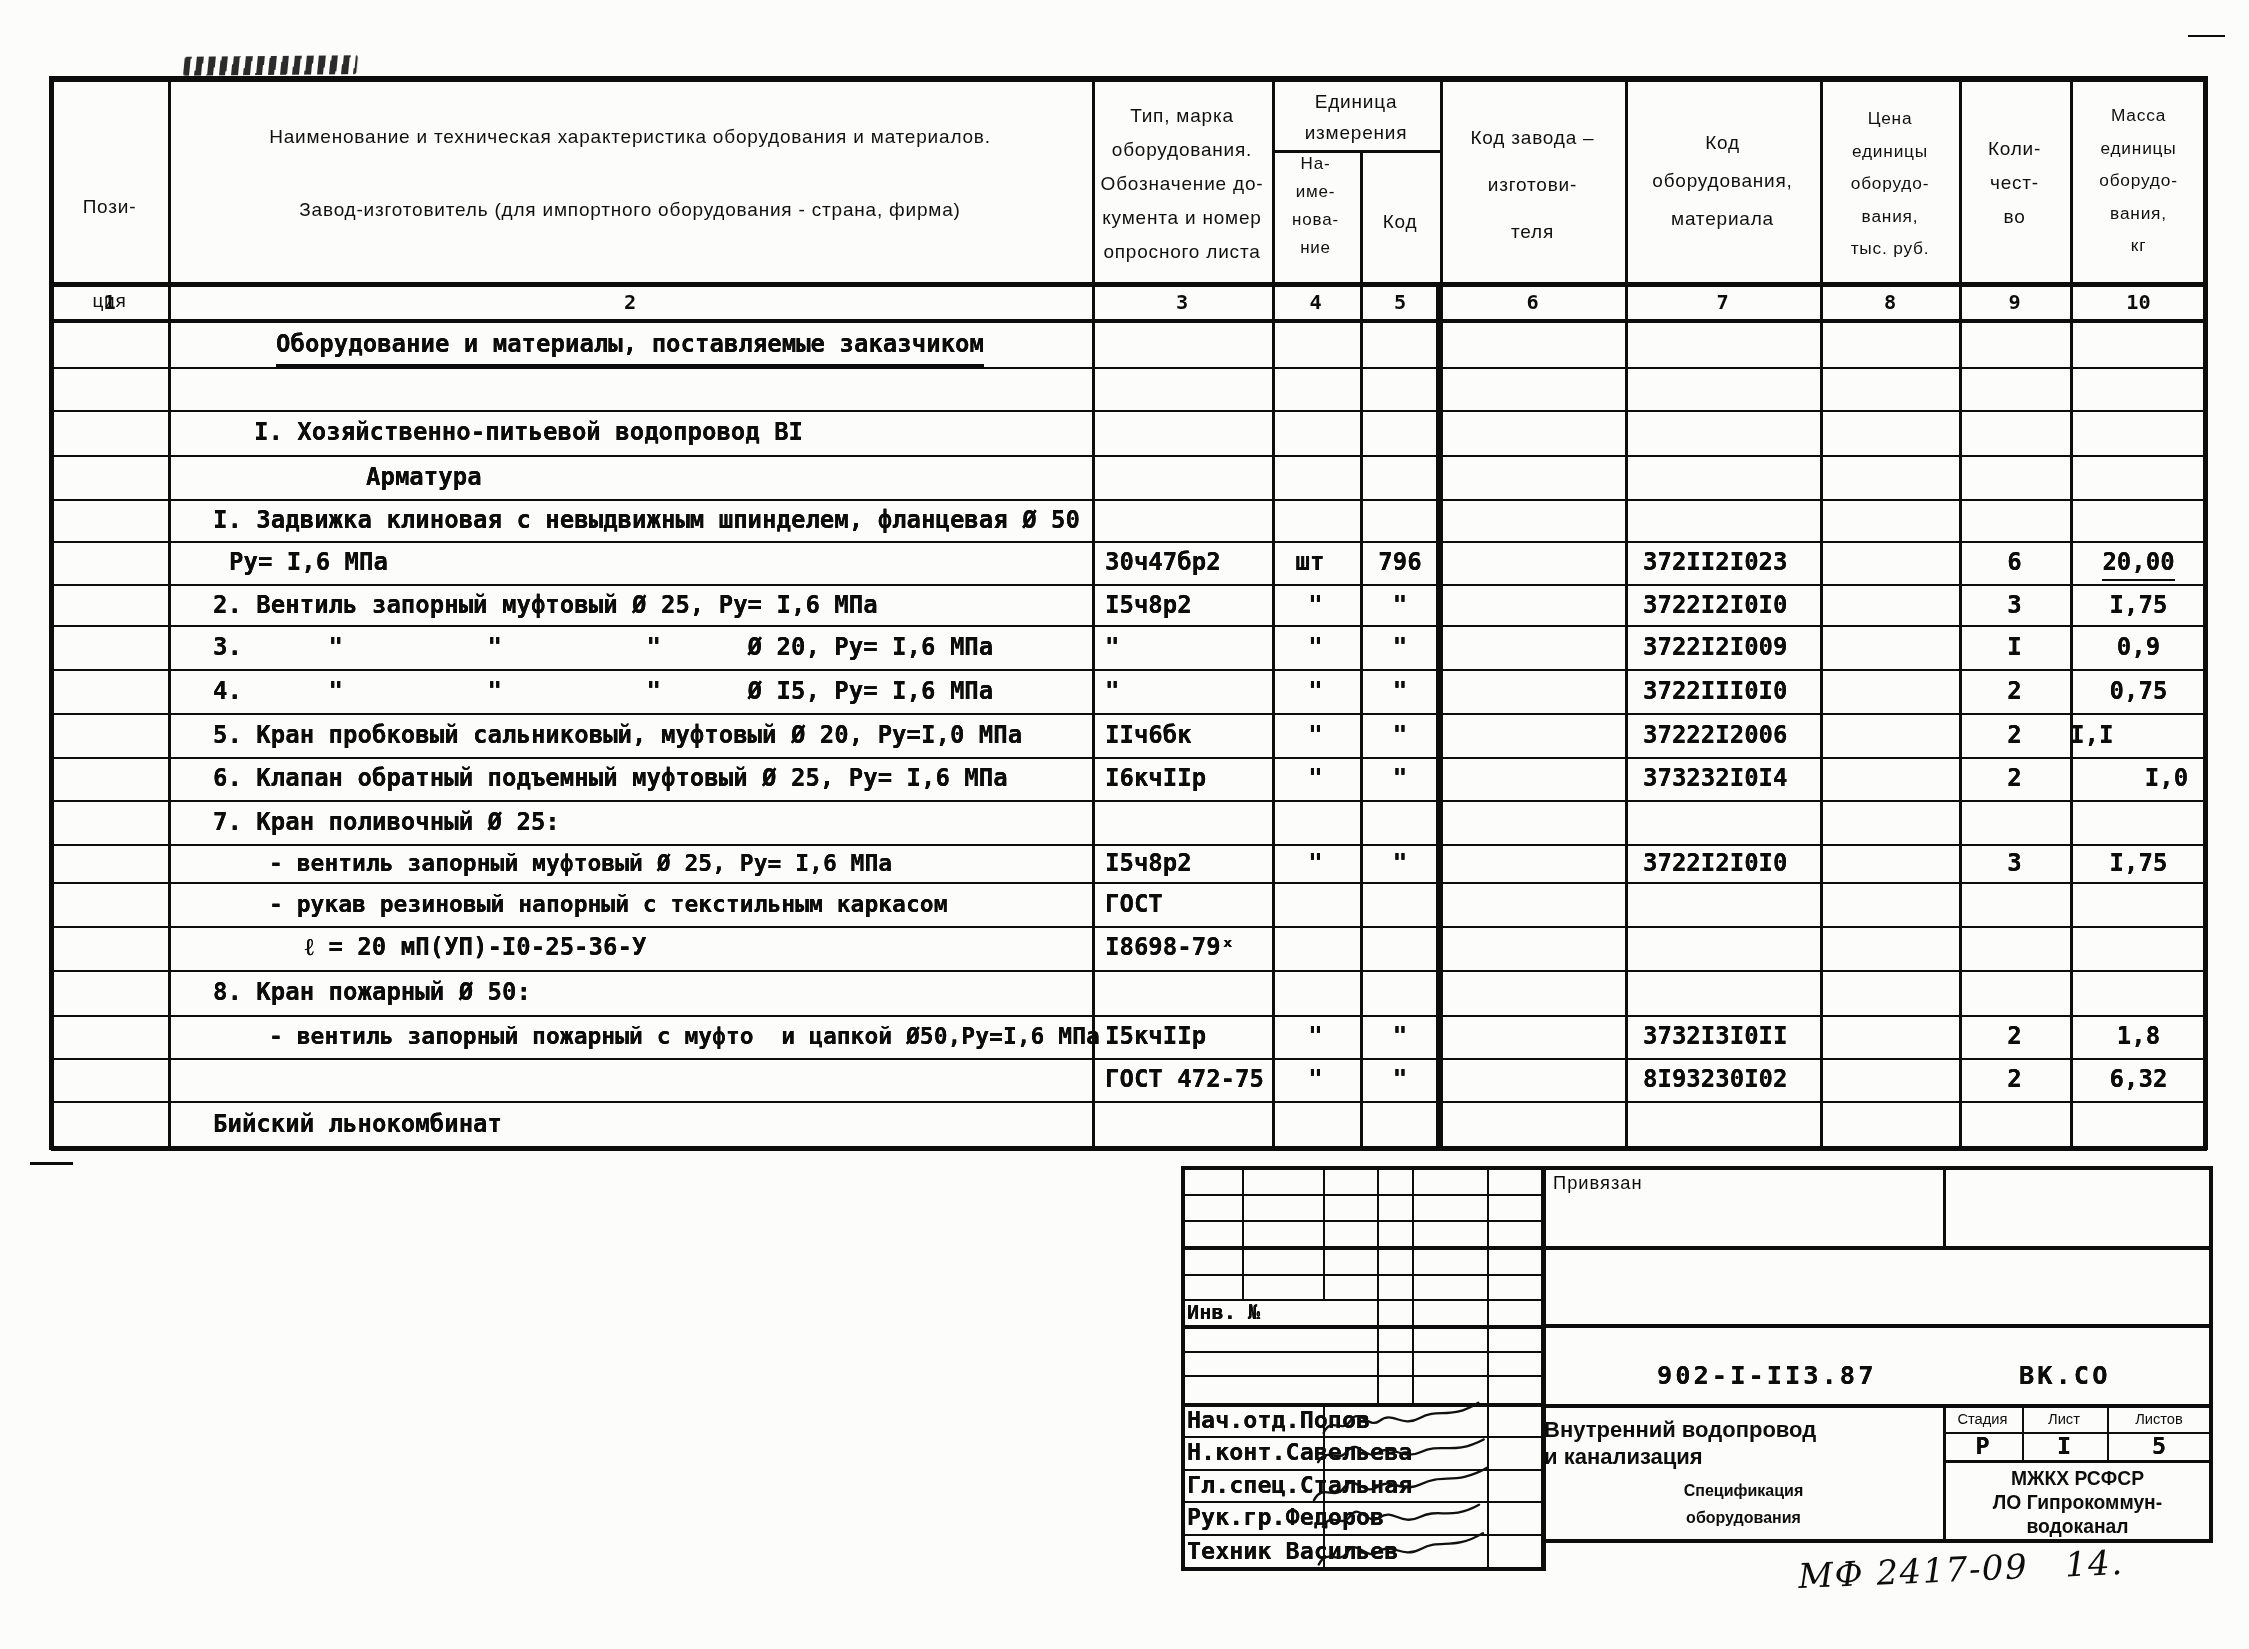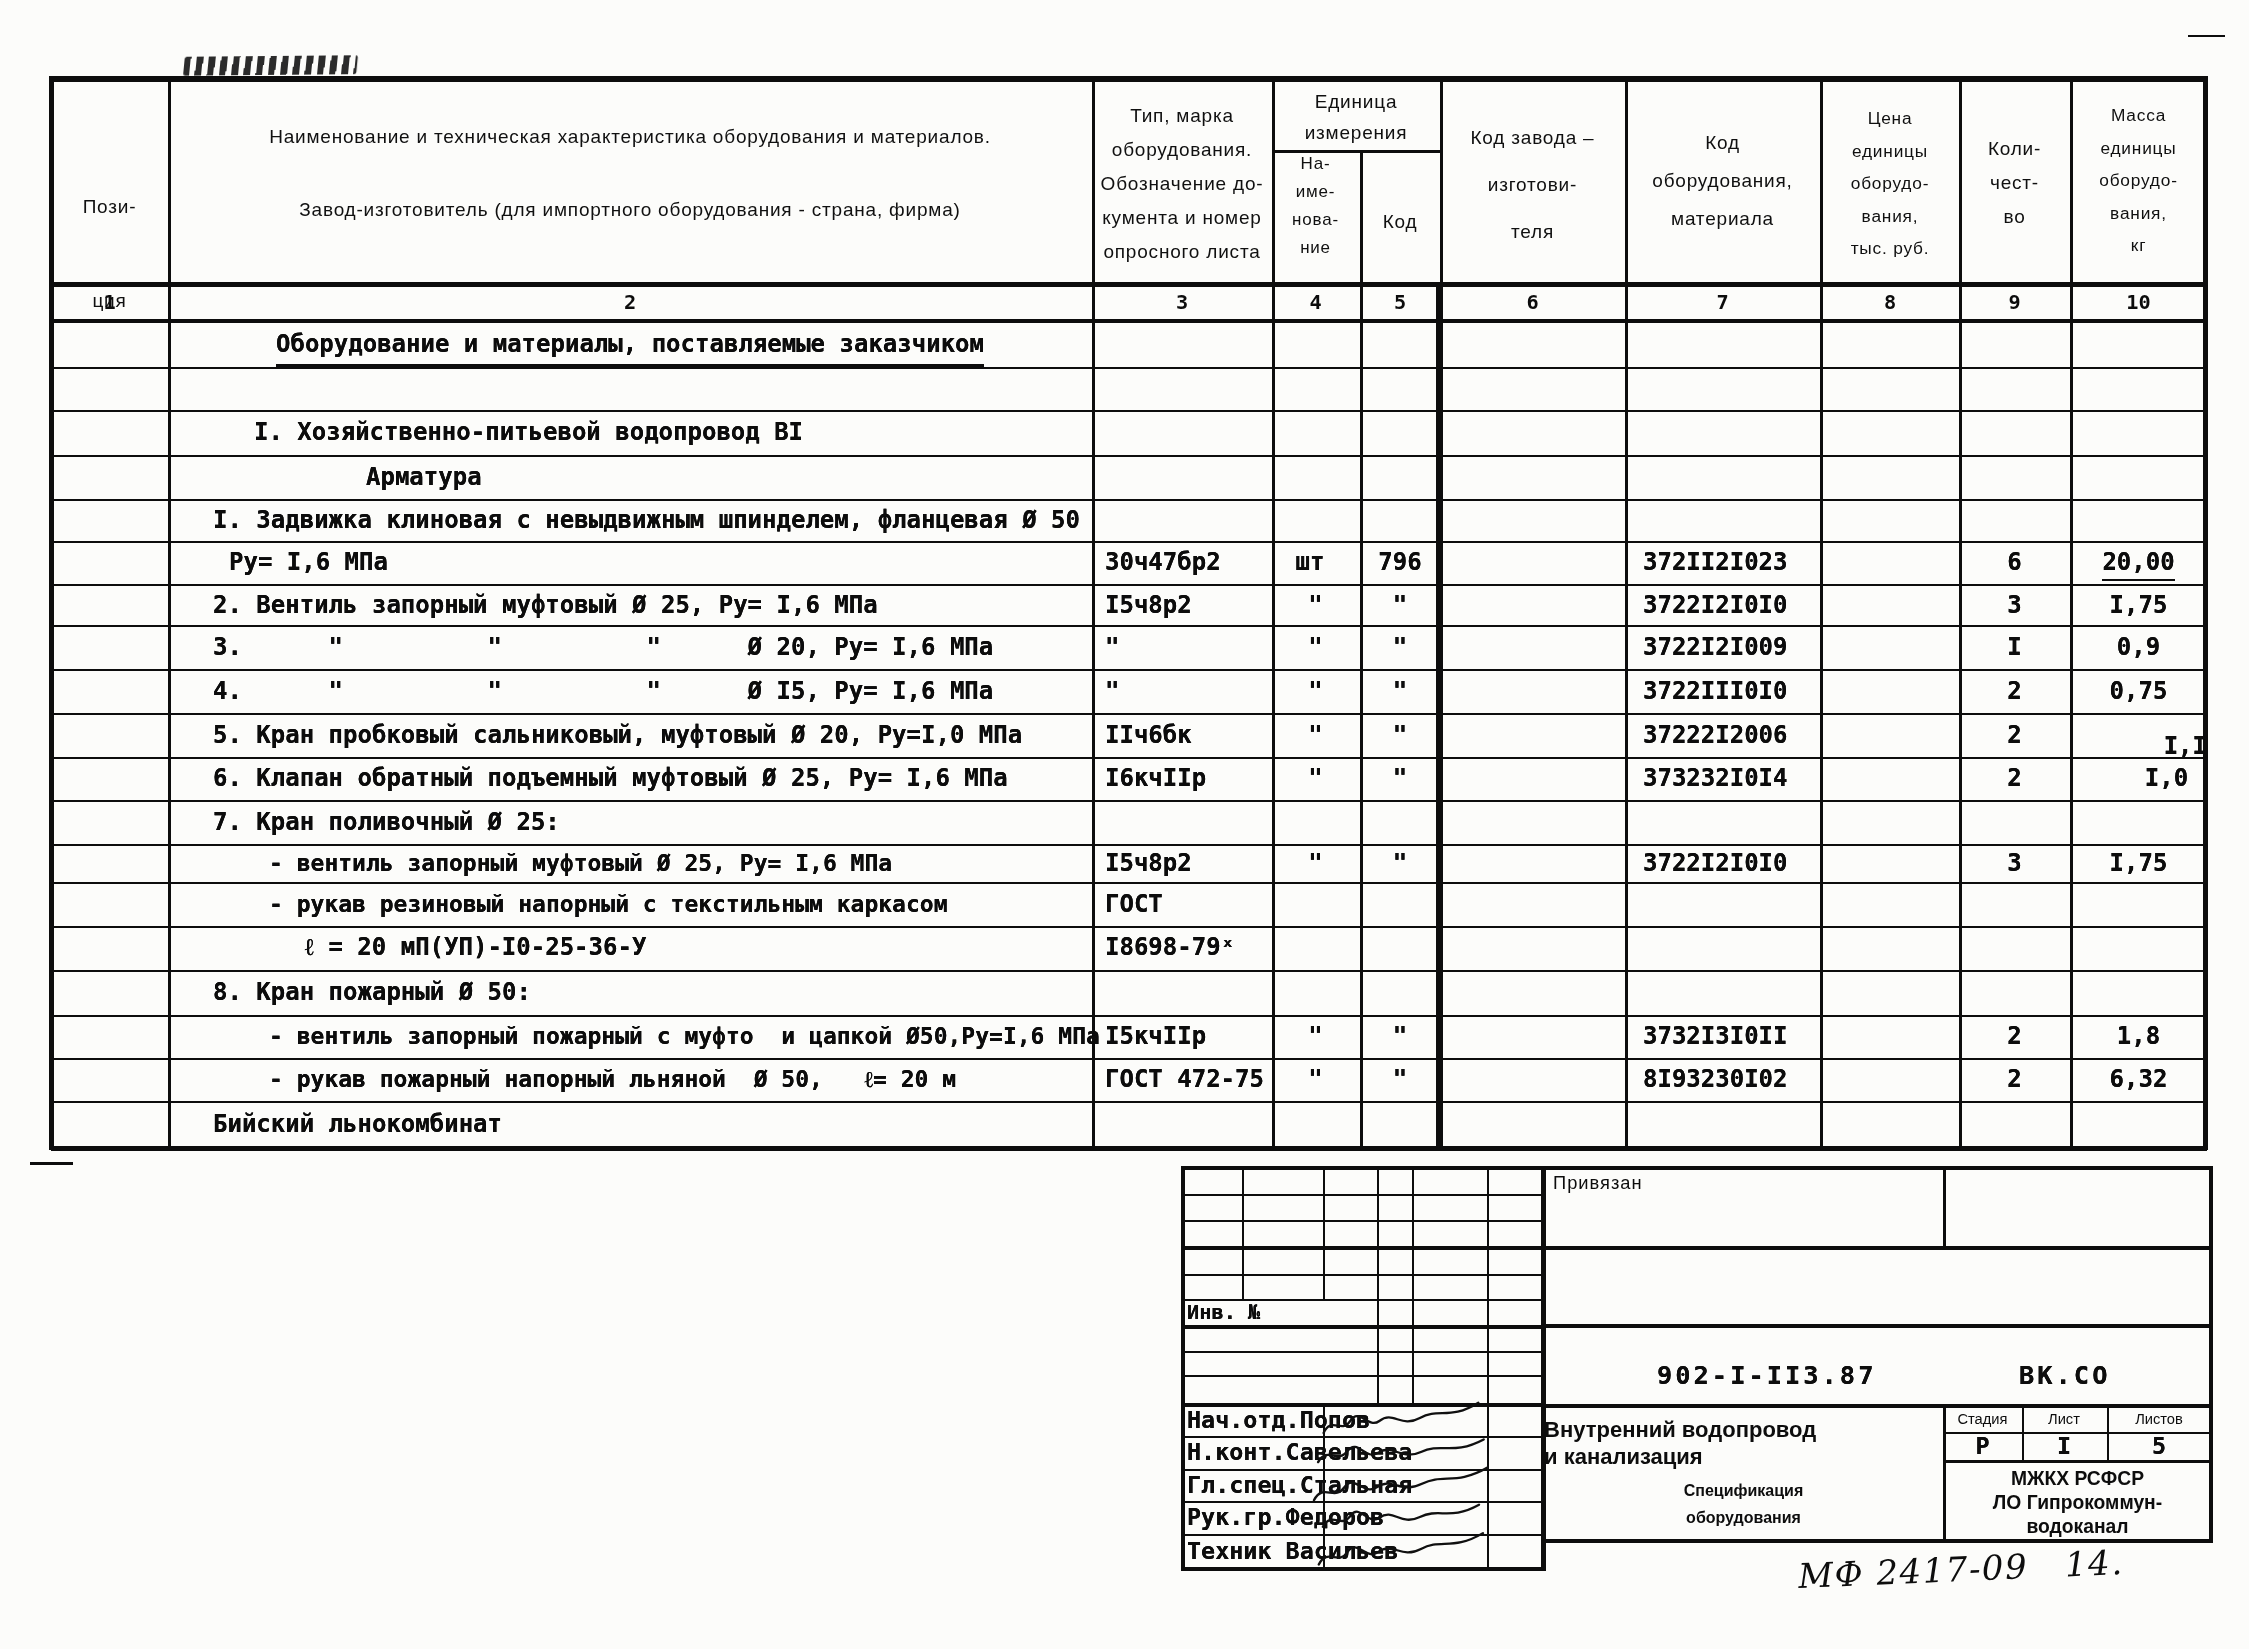--- a/index.html
+++ b/index.html
@@ -201,21 +201,21 @@
         <div class="cell mono" style="left: 1959px; top: 0px; width: 111px; text-align: center; line-height: 44px;">2</div>
         <div class="cell mono" style="left: 2070px; top: 0px; width: 137px; text-align: center; line-height: 44px;">0,75</div>
       </div>
       <div class="" style="position: absolute; left: 0px; top: 713px; width: 2250px; height: 44px;">
         <div class="cell mono" style="left: 213px; top: 0px; line-height: 44px;">5. Кран пробковый сальниковый, муфтовый Ø 20, Ру=I,0 МПа</div>
         <div class="cell mono" style="left: 1105px; top: 0px; line-height: 44px;">IIч6бк</div>
         <div class="cell mono" style="left: 1272px; top: 0px; width: 87px; text-align: center; line-height: 44px;">"</div>
         <div class="cell mono" style="left: 1360px; top: 0px; width: 80px; text-align: center; line-height: 44px;">"</div>
         <div class="cell mono" style="left: 1643px; top: 0px; line-height: 44px;">37222I2006</div>
         <div class="cell mono" style="left: 1959px; top: 0px; width: 111px; text-align: center; line-height: 44px;">2</div>
-        <div class="cell mono" style="left: 2070px; top: 11px; width: 137px; text-align: right; line-height: 44px;">I,I</div>
+        <div class="cell mono" style="left: 2070px; top: 0px; width: 137px; text-align: left; line-height: 44px;">I,I</div>
       </div>
       <div class="" style="position: absolute; left: 0px; top: 757px; width: 2250px; height: 43px;">
         <div class="cell mono" style="left: 213px; top: 0px; line-height: 43px;">6. Клапан обратный подъемный муфтовый Ø 25, Ру= I,6 МПа</div>
         <div class="cell mono" style="left: 1105px; top: 0px; line-height: 43px;">I6кчIIр</div>
         <div class="cell mono" style="left: 1272px; top: 0px; width: 87px; text-align: center; line-height: 43px;">"</div>
         <div class="cell mono" style="left: 1360px; top: 0px; width: 80px; text-align: center; line-height: 43px;">"</div>
         <div class="cell mono" style="left: 1643px; top: 0px; line-height: 43px;">373232I0I4</div>
         <div class="cell mono" style="left: 1959px; top: 0px; width: 111px; text-align: center; line-height: 43px;">2</div>
         <div class="cell mono" style="left: 2070px; top: 0px; width: 137px; text-align: center; line-height: 43px; margin-left: 28px;">I,0</div>
       </div>
@@ -245,21 +245,20 @@
       <div class="" style="position: absolute; left: 0px; top: 1015px; width: 2250px; height: 43px;">
         <div class="cell mono" style="left: 269px; top: 0px; line-height: 43px; font-size: 23px;">- вентиль запорный пожарный с муфто  и цапкой Ø50,Ру=I,6 МПа</div>
         <div class="cell mono" style="left: 1105px; top: 0px; line-height: 43px;">I5кчIIр</div>
         <div class="cell mono" style="left: 1272px; top: 0px; width: 87px; text-align: center; line-height: 43px;">"</div>
         <div class="cell mono" style="left: 1360px; top: 0px; width: 80px; text-align: center; line-height: 43px;">"</div>
         <div class="cell mono" style="left: 1643px; top: 0px; line-height: 43px;">3732I3I0II</div>
         <div class="cell mono" style="left: 1959px; top: 0px; width: 111px; text-align: center; line-height: 43px;">2</div>
         <div class="cell mono" style="left: 2070px; top: 0px; width: 137px; text-align: center; line-height: 43px;">1,8</div>
       </div>
       <div class="" style="position: absolute; left: 0px; top: 1058px; width: 2250px; height: 43px;">
-        <div class="cell mono" style="left: 269px; top: 0px; line-height: 43px; font-size: 23px;">- рукав пожарный напорный льняной  Ø 50,   ℓ= 20 м</div>
         <div class="cell mono" style="left: 1105px; top: 0px; line-height: 43px;">ГОСТ 472-75</div>
         <div class="cell mono" style="left: 1272px; top: 0px; width: 87px; text-align: center; line-height: 43px;">"</div>
         <div class="cell mono" style="left: 1360px; top: 0px; width: 80px; text-align: center; line-height: 43px;">"</div>
         <div class="cell mono" style="left: 1643px; top: 0px; line-height: 43px;">8I93230I02</div>
         <div class="cell mono" style="left: 1959px; top: 0px; width: 111px; text-align: center; line-height: 43px;">2</div>
         <div class="cell mono" style="left: 2070px; top: 0px; width: 137px; text-align: center; line-height: 43px;">6,32</div>
       </div>
       <div class="" style="position: absolute; left: 0px; top: 1101px; width: 2250px; height: 46px;">
         <div class="cell mono" style="left: 213px; top: 0px; line-height: 46px;">Бийский льнокомбинат</div>
       </div>

